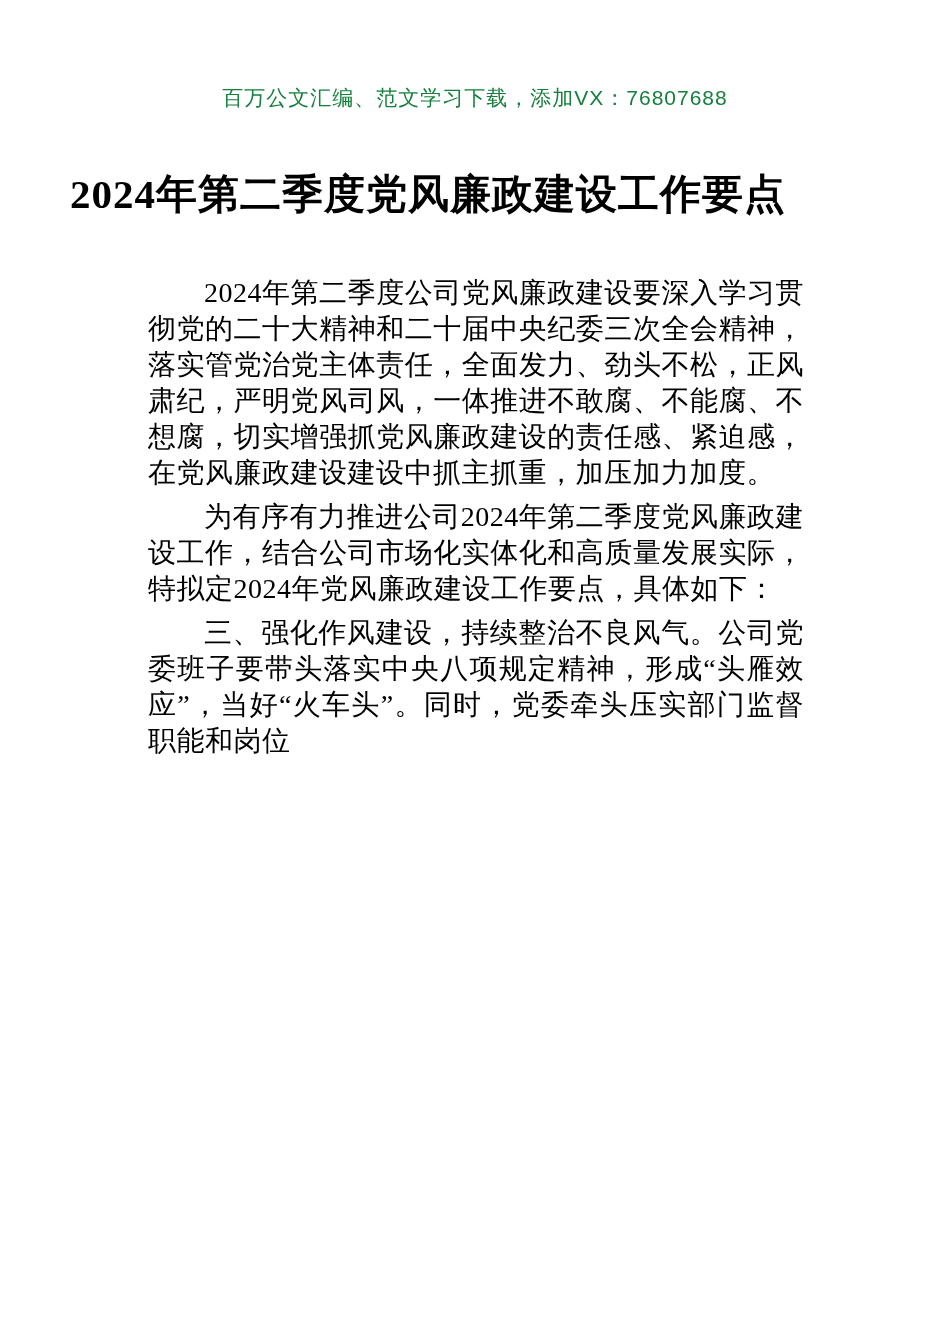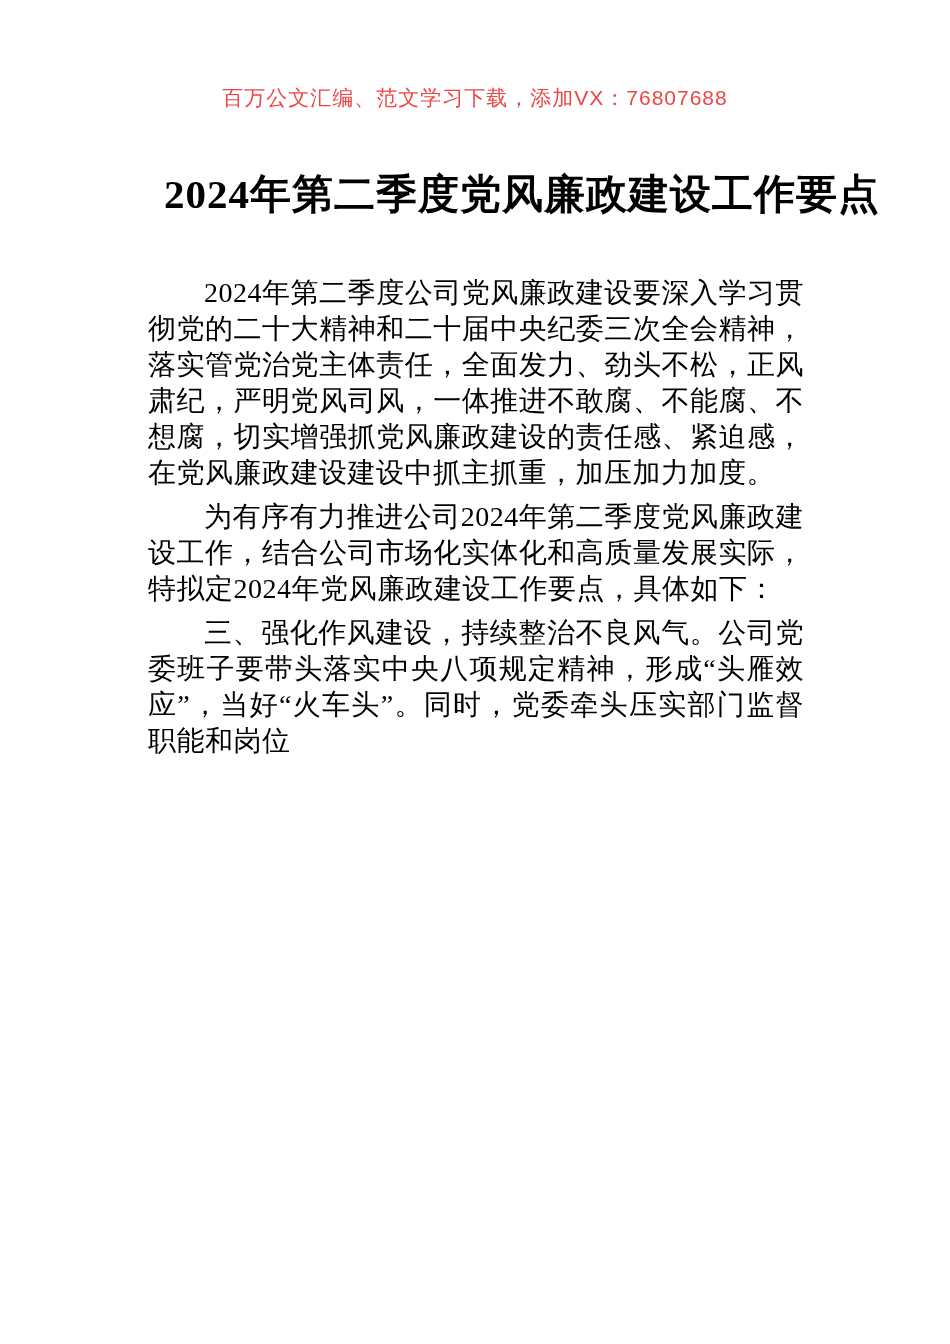--- a/index.html
+++ b/index.html
@@ -15,26 +15,26 @@
     overflow: hidden;
     font-family: "Liberation Serif", "DejaVu Serif", serif;
     color: #000000;
   }
   .notice {
     margin: 0;
     padding-top: 84px;
     text-align: center;
     font-size: 21px;
     letter-spacing: 1px;
-    color: #ef4444;
+    color: #15803d;
     font-family: "Liberation Sans", "DejaVu Sans", sans-serif;
   }
   .doc-title {
     margin: 58px 70px 0 70px;
-    text-align: right;
+    text-align: left;
     font-size: 41px;
     font-weight: bold;
     letter-spacing: 1px;
     line-height: 1.2;
   }
   .doc-body {
     margin: 56px 138px 0 140px;
     font-size: 28px;
     line-height: 36px;
     text-align: justify;

